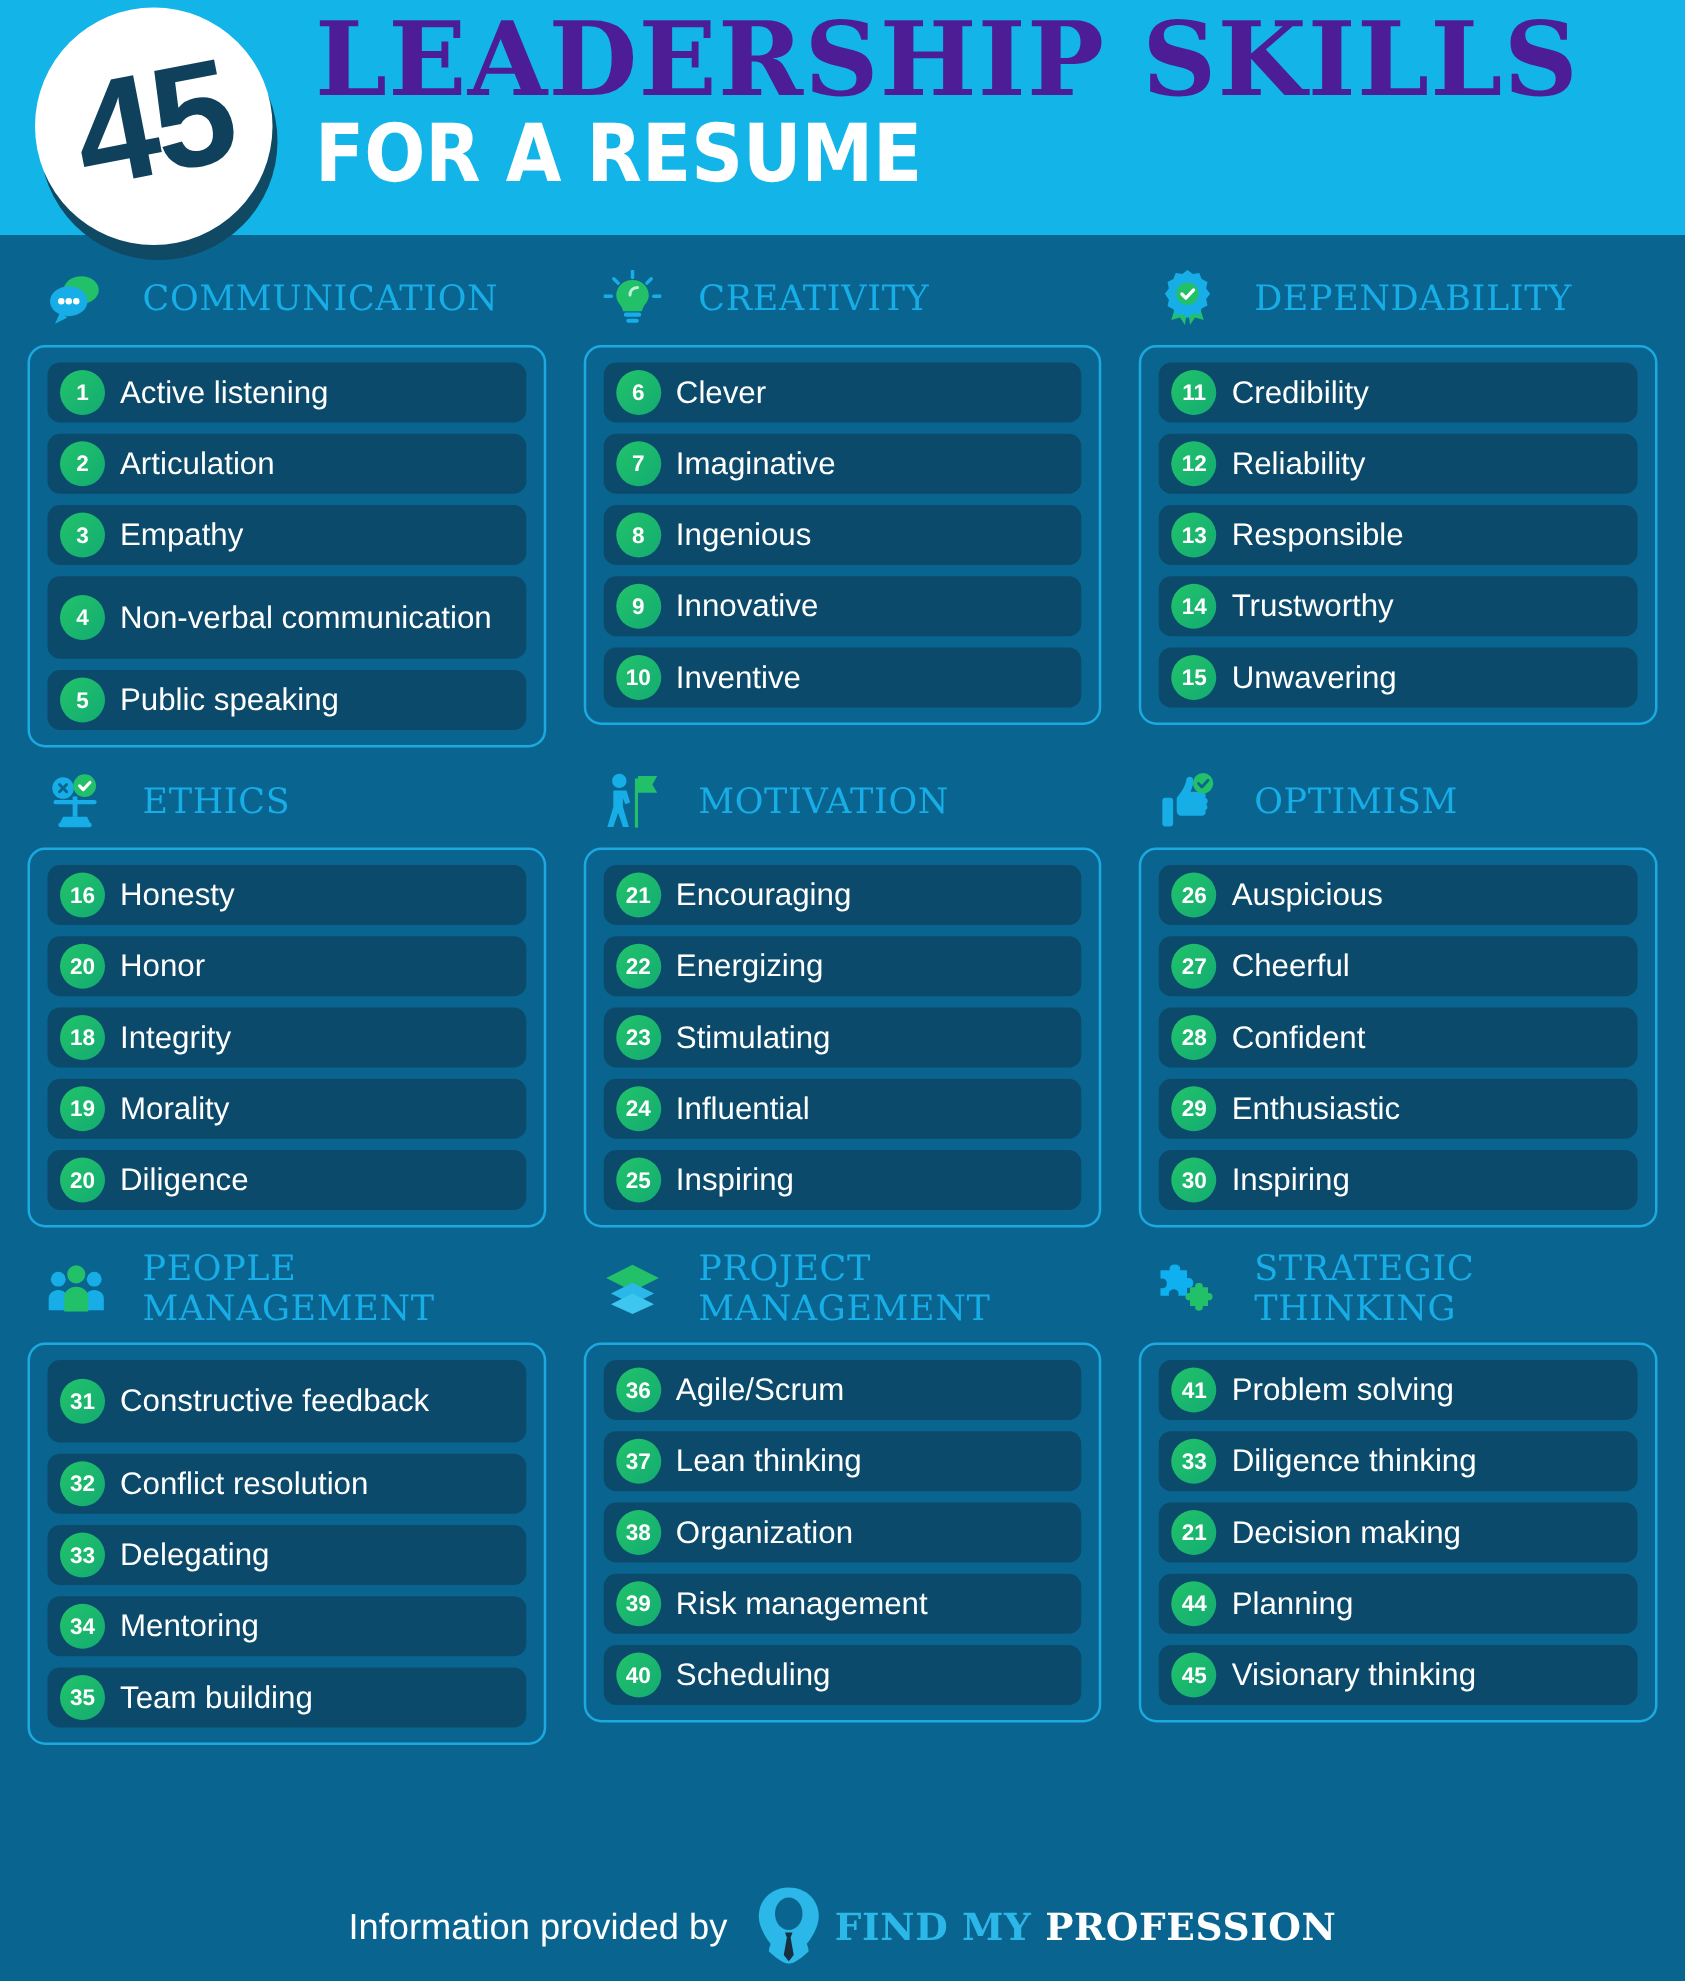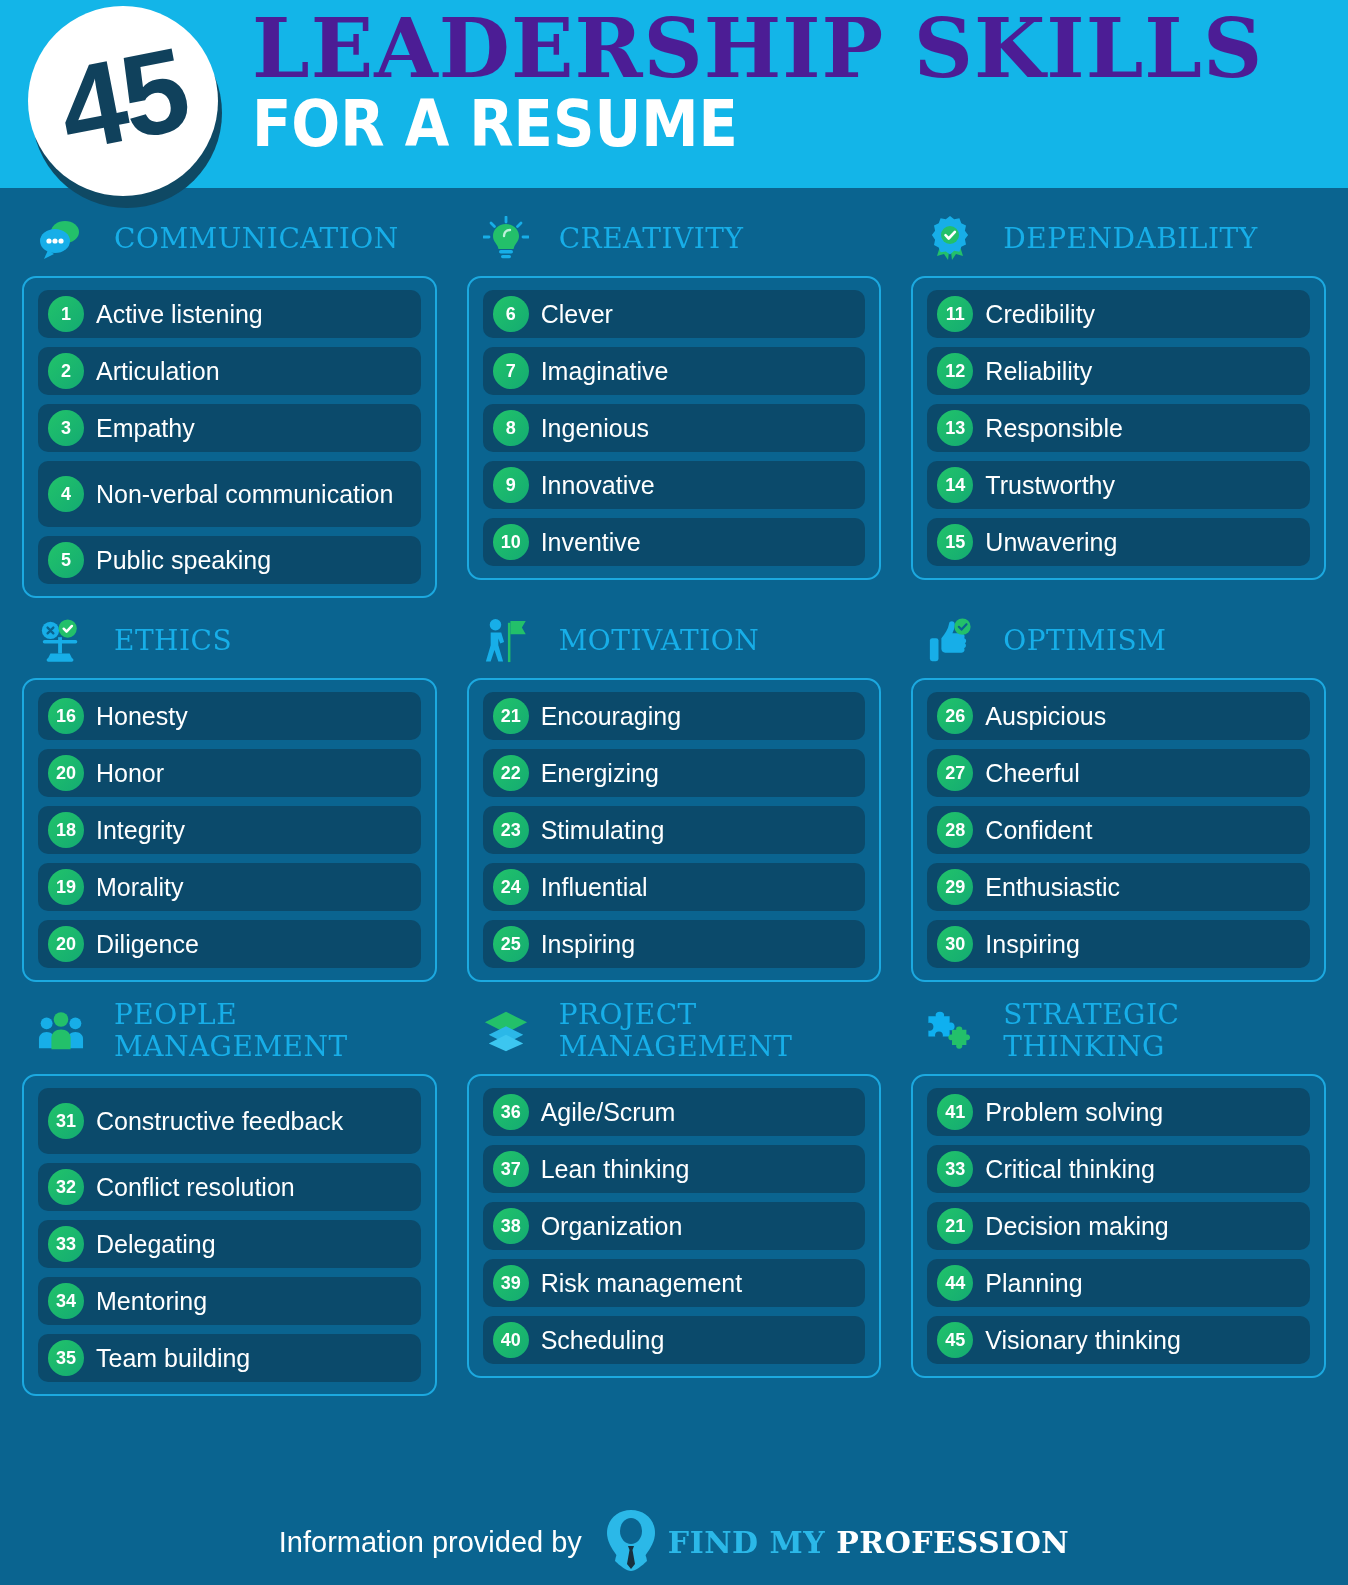--- a/index.html
+++ b/index.html
@@ -527,21 +527,21 @@
           </span>
           <span class="sec-title">STRATEGIC<br>THINKING</span>
         </div>
         <div class="sec-box">
           <div class="item">
             <span class="num">41</span>
             <span class="label">Problem solving</span>
           </div>
           <div class="item">
             <span class="num">33</span>
-            <span class="label">Critical thinking</span>
+            <span class="label">Diligence thinking</span>
           </div>
           <div class="item">
             <span class="num">21</span>
             <span class="label">Decision making</span>
           </div>
           <div class="item">
             <span class="num">44</span>
             <span class="label">Planning</span>
           </div>
           <div class="item">

